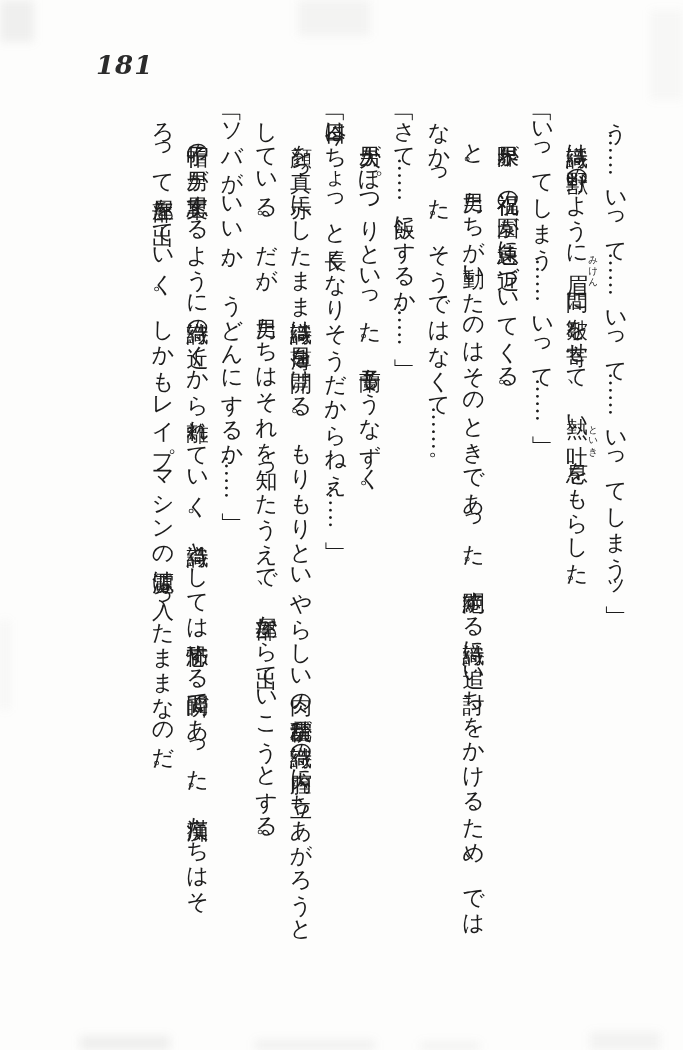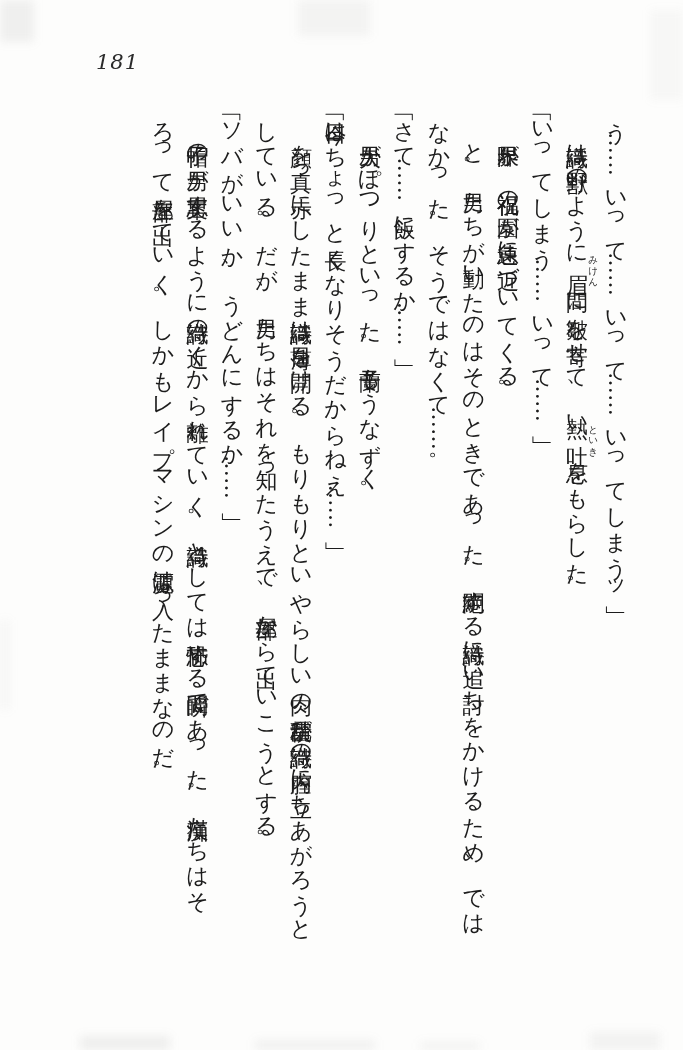--- a/index.html
+++ b/index.html
@@ -23,23 +23,24 @@
   .sm-b1   { left: 80px;  top: 1036px; width: 90px;  height: 14px; background: rgba(110,110,110,0.10); }
   .sm-b2   { left: 255px; top: 1040px; width: 120px; height: 10px; background: rgba(110,110,110,0.09); }
   .sm-b3   { left: 590px; top: 1032px; width: 70px;  height: 18px; background: rgba(110,110,110,0.08); }
   .sm-b4   { left: 420px; top: 1042px; width: 60px;  height: 8px;  background: rgba(110,110,110,0.08); }
 
   .page-number {
     position: absolute;
     left: 96px; top: 50px;
     font-family: "DejaVu Serif", "Liberation Serif", serif;
     font-style: italic;
-    font-size: 21px;
+    font-size: 26px;
     letter-spacing: 1px;
     color: #2b2b2b;
+    font-weight: bold;
   }
 
   .body-text {
     position: absolute;
     top: 107px;
     right: 50px;
     height: 838px;
     writing-mode: vertical-rl;
     -webkit-writing-mode: vertical-rl;
     text-orientation: mixed;

